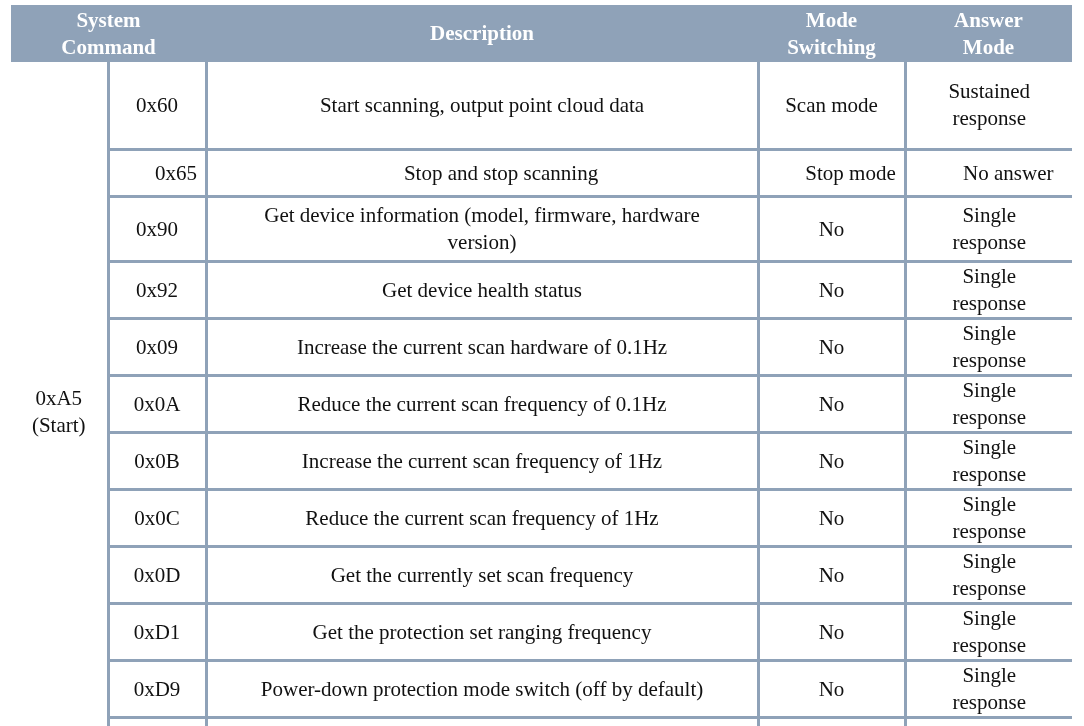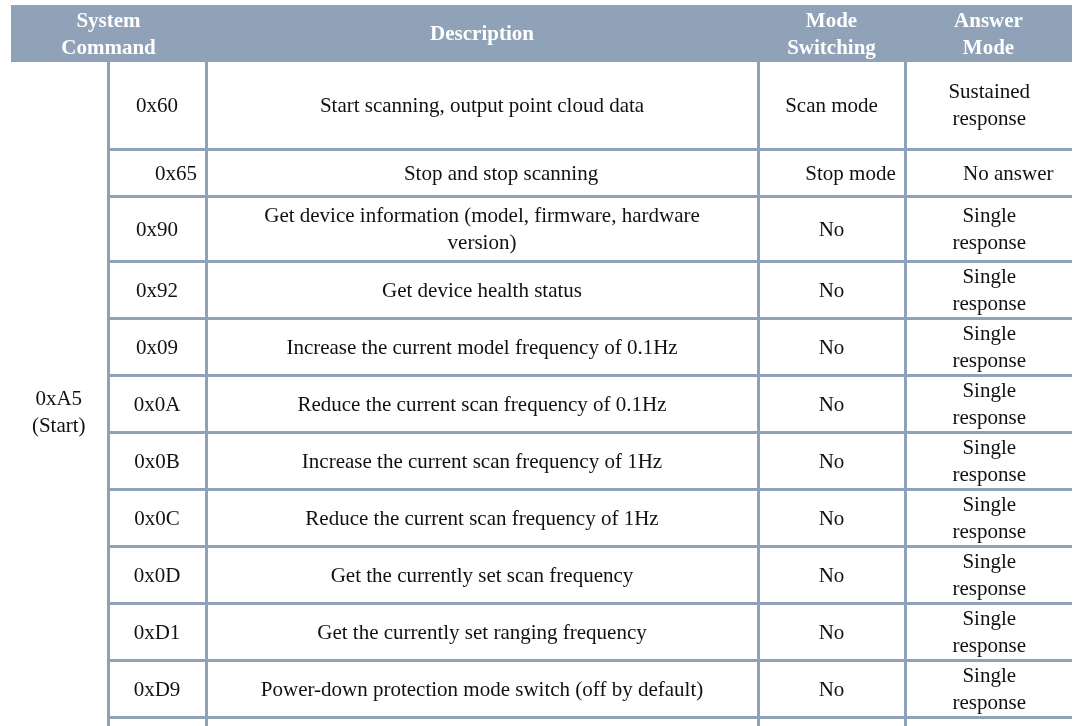--- a/index.html
+++ b/index.html
@@ -56,21 +56,21 @@
       <td style="padding:0 40px;">Single response</td>
     </tr>
     <tr class="r-single">
       <td>0x92</td>
       <td>Get device health status</td>
       <td>No</td>
       <td style="padding:0 40px;">Single response</td>
     </tr>
     <tr class="r-single">
       <td>0x09</td>
-      <td>Increase the current model frequency of 0.1Hz</td>
+      <td>Increase the current scan hardware of 0.1Hz</td>
       <td>No</td>
       <td style="padding:0 40px;">Single response</td>
     </tr>
     <tr class="r-single">
       <td>0x0A</td>
       <td>Reduce the current scan frequency of 0.1Hz</td>
       <td>No</td>
       <td style="padding:0 40px;">Single response</td>
     </tr>
     <tr class="r-single">
@@ -86,21 +86,21 @@
       <td style="padding:0 40px;">Single response</td>
     </tr>
     <tr class="r-single">
       <td>0x0D</td>
       <td>Get the currently set scan frequency</td>
       <td>No</td>
       <td style="padding:0 40px;">Single response</td>
     </tr>
     <tr class="r-single">
       <td>0xD1</td>
-      <td>Get the currently set ranging frequency</td>
+      <td>Get the protection set ranging frequency</td>
       <td>No</td>
       <td style="padding:0 40px;">Single response</td>
     </tr>
     <tr class="r-single">
       <td>0xD9</td>
       <td>Power-down protection mode switch (off by default)</td>
       <td>No</td>
       <td style="padding:0 40px;">Single response</td>
     </tr>
     <tr class="r-last">

